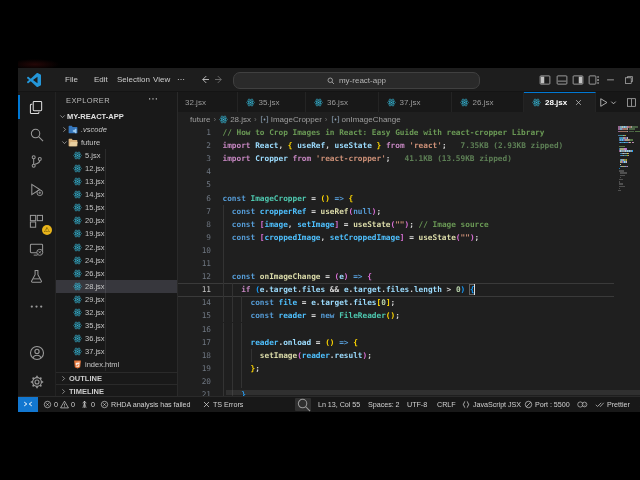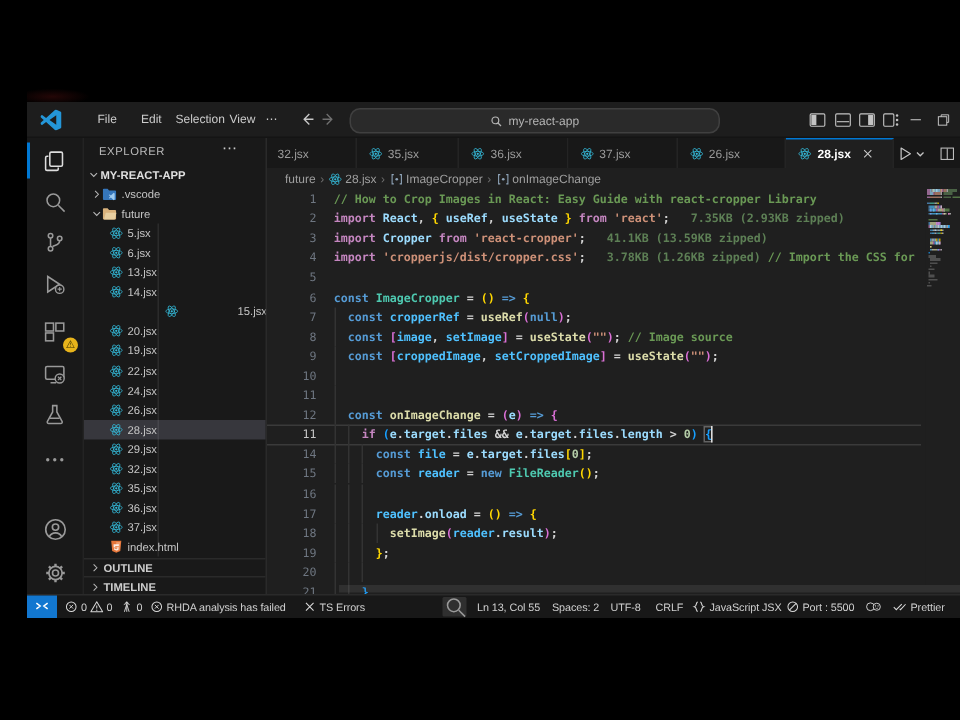--- a/index.html
+++ b/index.html
@@ -222,21 +222,21 @@
     <div id="sb-tree">
         <div class="tree-row" style="top: 17.5px;">
           <span style="width:3px"></span>
           <span class="chev">
             <svg width="7" height="7" viewBox="0 0 16 16">
               <path d="M3 5.5l5 5 5-5" fill="none" stroke="#b8b8b8" stroke-width="1.6"></path>
             </svg>
           </span>
           <b style="font-size:7.5px;color:#e0e0e0;margin-left:1px">MY-REACT-APP</b>
         </div>
-        <div class="tree-row" style="top: 30.6px;">
+        <div class="tree-row" style="top: 30.6px; font-style: italic;">
           <span style="width:5px"></span>
           <span class="chev">
             <svg width="7" height="7" viewBox="0 0 16 16">
               <path d="M5.5 3l5 5-5 5" fill="none" stroke="#b8b8b8" stroke-width="1.6"></path>
             </svg>
           </span>
           <span style="margin-right:3px">
             <svg width="10" height="9" viewBox="0 0 16 14">
               <path d="M1 2a1 1 0 0 1 1-1h4l1.5 2H14a1 1 0 0 1 1 1v8a1 1 0 0 1-1 1H2a1 1 0 0 1-1-1z" fill="#3576bb"></path>
               <path d="M12.5 5.5l-3 2.8-1.4-1-.9.5 1.6 1.6-1.6 1.6.9.5 1.4-1 3 2.8 1-.6V6.1z" fill="#9ecbf0"></path>
@@ -278,21 +278,21 @@
           <span style="margin-right:3px">
             <svg width="9" height="9" viewBox="0 0 24 24">
               <circle cx="12" cy="12" r="2" fill="#35b9d8"></circle>
               <g fill="none" stroke="#35b9d8" stroke-width="1.4">
                 <ellipse cx="12" cy="12" rx="10.5" ry="4.2"></ellipse>
                 <ellipse cx="12" cy="12" rx="10.5" ry="4.2" transform="rotate(60 12 12)"></ellipse>
                 <ellipse cx="12" cy="12" rx="10.5" ry="4.2" transform="rotate(120 12 12)"></ellipse>
               </g>
             </svg>
           </span>
-          <span>6.jsx</span>
+          <span>12.jsx</span>
         </div>
         <div class="tree-row" style="top: 83px;">
           <span style="width:17px"></span>
           <span style="margin-right:3px">
             <svg width="9" height="9" viewBox="0 0 24 24">
               <circle cx="12" cy="12" r="2" fill="#35b9d8"></circle>
               <g fill="none" stroke="#35b9d8" stroke-width="1.4">
                 <ellipse cx="12" cy="12" rx="10.5" ry="4.2"></ellipse>
                 <ellipse cx="12" cy="12" rx="10.5" ry="4.2" transform="rotate(60 12 12)"></ellipse>
                 <ellipse cx="12" cy="12" rx="10.5" ry="4.2" transform="rotate(120 12 12)"></ellipse>
@@ -308,21 +308,21 @@
               <circle cx="12" cy="12" r="2" fill="#35b9d8"></circle>
               <g fill="none" stroke="#35b9d8" stroke-width="1.4">
                 <ellipse cx="12" cy="12" rx="10.5" ry="4.2"></ellipse>
                 <ellipse cx="12" cy="12" rx="10.5" ry="4.2" transform="rotate(60 12 12)"></ellipse>
                 <ellipse cx="12" cy="12" rx="10.5" ry="4.2" transform="rotate(120 12 12)"></ellipse>
               </g>
             </svg>
           </span>
           <span>14.jsx</span>
         </div>
-        <div class="tree-row" style="top: 109.2px; justify-content: space-between;">
+        <div class="tree-row" style="top: 109.2px;">
           <span style="width:17px"></span>
           <span style="margin-right:3px">
             <svg width="9" height="9" viewBox="0 0 24 24">
               <circle cx="12" cy="12" r="2" fill="#35b9d8"></circle>
               <g fill="none" stroke="#35b9d8" stroke-width="1.4">
                 <ellipse cx="12" cy="12" rx="10.5" ry="4.2"></ellipse>
                 <ellipse cx="12" cy="12" rx="10.5" ry="4.2" transform="rotate(60 12 12)"></ellipse>
                 <ellipse cx="12" cy="12" rx="10.5" ry="4.2" transform="rotate(120 12 12)"></ellipse>
               </g>
             </svg>
@@ -654,21 +654,20 @@
     <div id="codearea">
         <div class="cur-line-b" style="top:157.2px"></div>
         <div class="cur-line-b" style="top:170.3px"></div>
         <div class="gutter-num" style="top:0.0px">1</div>
         <div class="code-line" style="top:0.0px"><span style="color:#6A9955">// How to Crop Images in React: Easy Guide with react-cropper Library</span></div>
         <div class="gutter-num" style="top:13.1px">2</div>
         <div class="code-line" style="top:13.1px"><span style="color:#C586C0">import </span><span style="color:#9CDCFE">React</span><span style="color:#D4D4D4">, </span><span style="color:#FFD700">{</span><span style="color:#9CDCFE"> useRef</span><span style="color:#D4D4D4">,</span><span style="color:#9CDCFE"> useState </span><span style="color:#FFD700">}</span><span style="color:#D4D4D4"> </span><span style="color:#C586C0">from</span><span style="color:#D4D4D4"> </span><span style="color:#CE9178">'react'</span><span style="color:#D4D4D4">;</span><span style="color:#D4D4D4">   </span><span style="color:#5d7f55">7.35KB (2.93KB zipped)</span></div>
         <div class="gutter-num" style="top:26.2px">3</div>
         <div class="code-line" style="top:26.2px"><span style="color:#C586C0">import </span><span style="color:#9CDCFE">Cropper</span><span style="color:#D4D4D4"> </span><span style="color:#C586C0">from</span><span style="color:#D4D4D4"> </span><span style="color:#CE9178">'react-cropper'</span><span style="color:#D4D4D4">;</span><span style="color:#D4D4D4">   </span><span style="color:#5d7f55">41.1KB (13.59KB zipped)</span></div>
         <div class="gutter-num" style="top:39.3px">4</div>
-        <div class="code-line" style="top:39.3px"><span style="color:#C586C0">import </span><span style="color:#CE9178">'cropperjs/dist/cropper.css'</span><span style="color:#D4D4D4">;</span><span style="color:#D4D4D4">   </span><span style="color:#5d7f55">3.78KB (1.26KB zipped)</span><span style="color:#D4D4D4"> </span><span style="color:#6A9955">// Import the CSS for</span></div>
         <div class="gutter-num" style="top:52.4px">5</div>
         <div class="code-line" style="top:52.4px"></div>
         <div class="gutter-num" style="top:65.5px">6</div>
         <div class="code-line" style="top:65.5px"><span style="color:#569CD6">const </span><span style="color:#4EC9B0">ImageCropper</span><span style="color:#D4D4D4"> = </span><span style="color:#FFD700">()</span><span style="color:#D4D4D4"> </span><span style="color:#569CD6">=&gt;</span><span style="color:#D4D4D4"> </span><span style="color:#FFD700">{</span></div>
         <div class="gutter-num" style="top:78.6px">7</div>
         <div class="iguide" style="left:44.5px;top:78.6px;height:13.1px"></div>
         <div class="code-line" style="top:78.6px"><span style="color:#D4D4D4">  </span><span style="color:#569CD6">const </span><span style="color:#4FC1FF">cropperRef</span><span style="color:#D4D4D4"> = </span><span style="color:#DCDCAA">useRef</span><span style="color:#DA70D6">(</span><span style="color:#569CD6">null</span><span style="color:#DA70D6">)</span><span style="color:#D4D4D4">;</span></div>
         <div class="gutter-num" style="top:91.7px">8</div>
         <div class="iguide" style="left:44.5px;top:91.7px;height:13.1px"></div>
         <div class="code-line" style="top:91.7px"><span style="color:#D4D4D4">  </span><span style="color:#569CD6">const </span><span style="color:#DA70D6">[</span><span style="color:#4FC1FF">image</span><span style="color:#D4D4D4">, </span><span style="color:#4FC1FF">setImage</span><span style="color:#DA70D6">]</span><span style="color:#D4D4D4"> = </span><span style="color:#DCDCAA">useState</span><span style="color:#DA70D6">(</span><span style="color:#CE9178">""</span><span style="color:#DA70D6">)</span><span style="color:#D4D4D4">;</span><span style="color:#D4D4D4"> </span><span style="color:#6A9955">// Image source</span></div>

